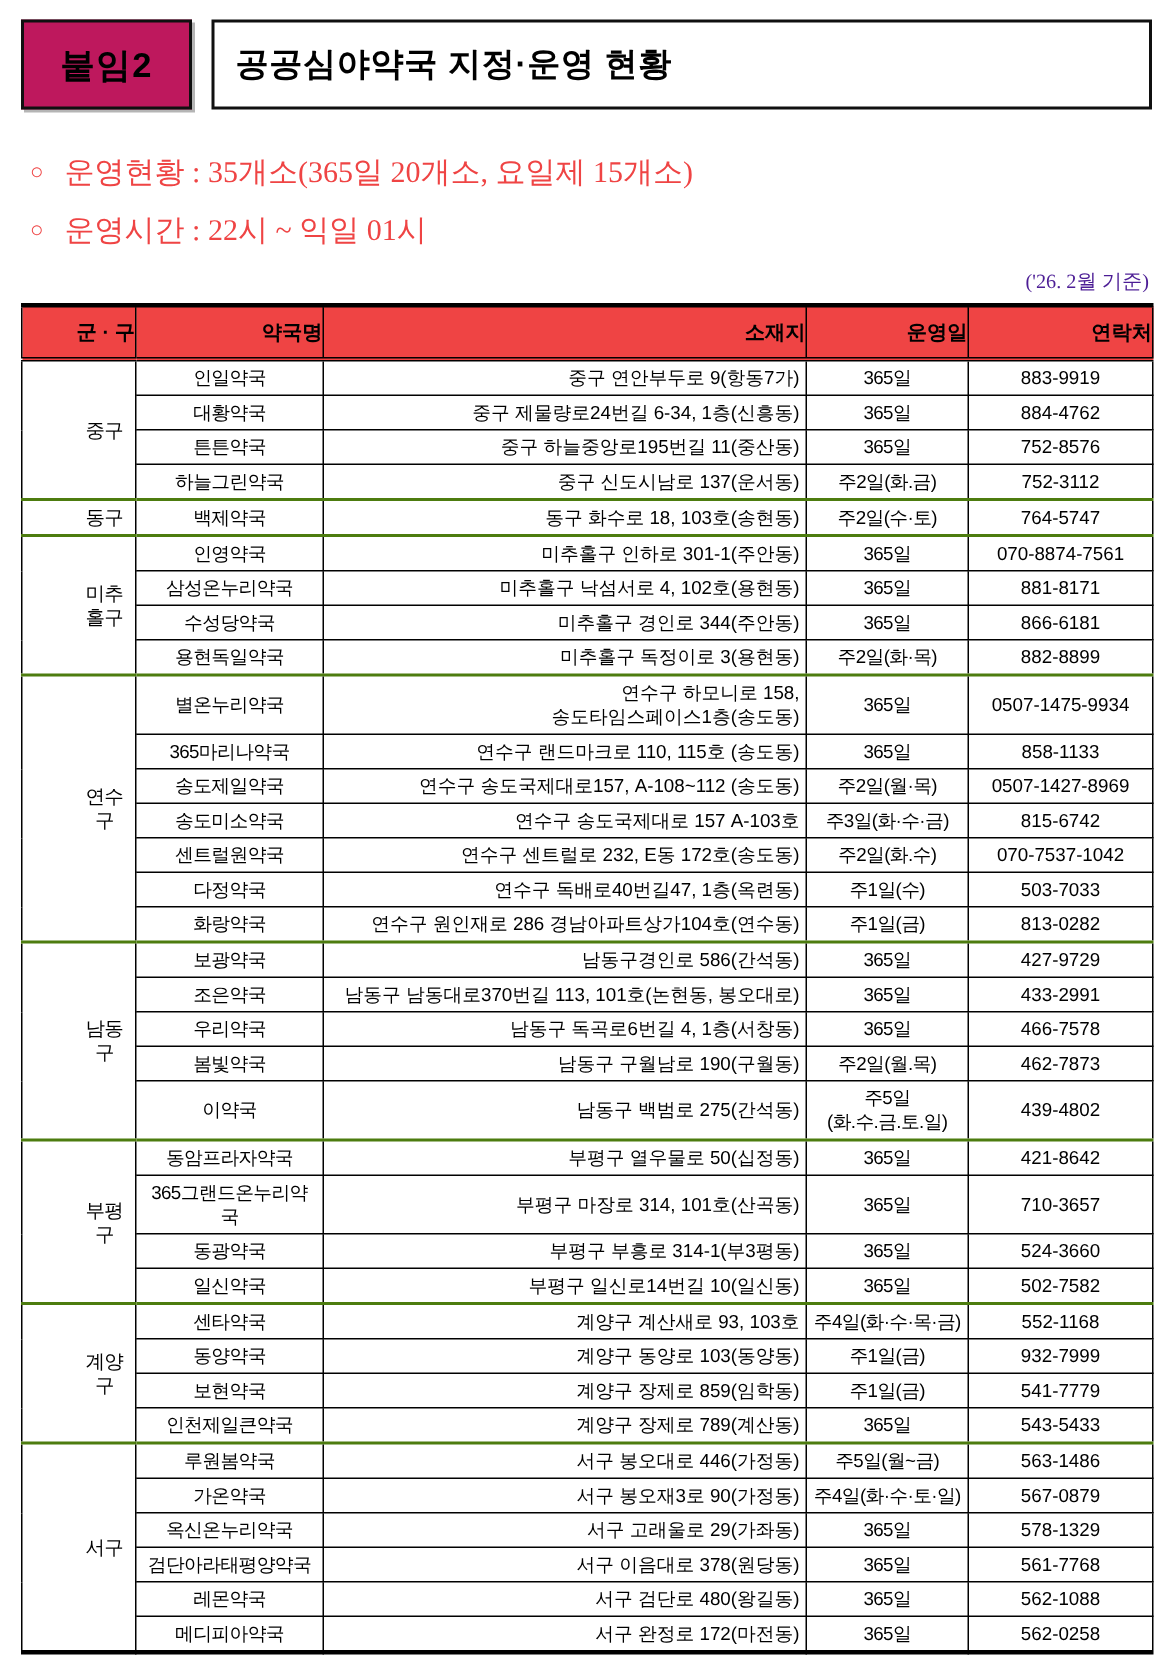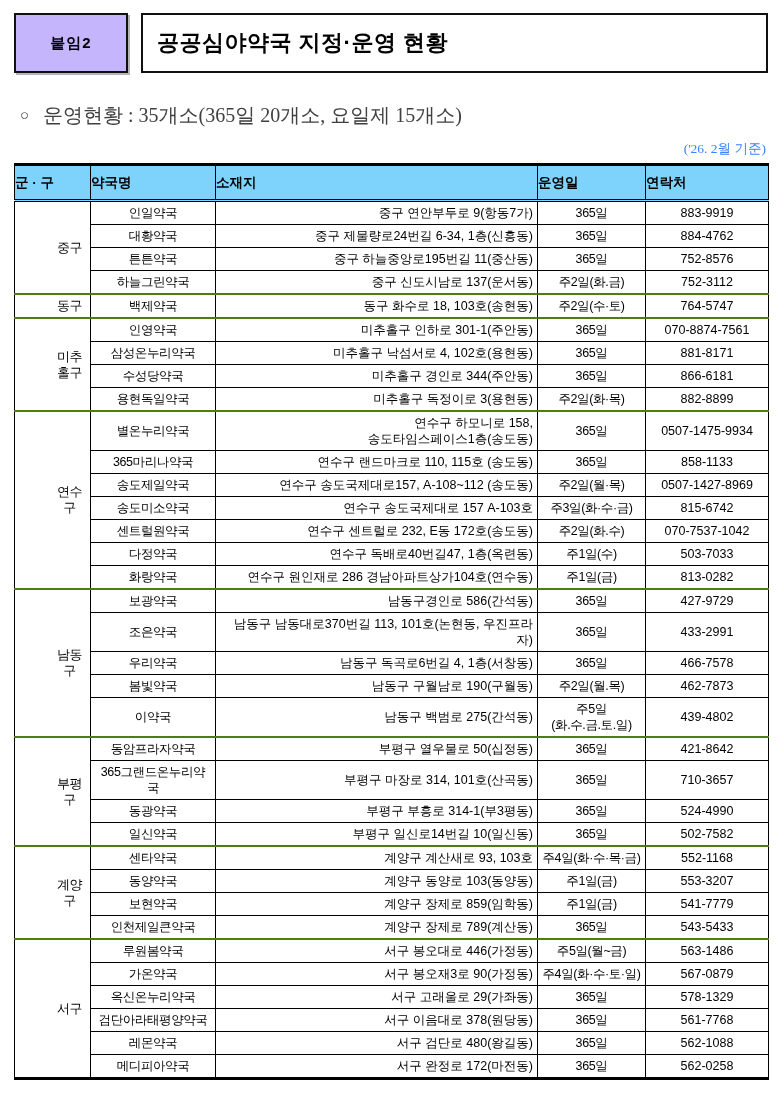--- a/index.html
+++ b/index.html
@@ -9,55 +9,55 @@
     font-family: "Liberation Sans", sans-serif;
     color: #000;
     overflow: hidden;
   }
   .page { padding: 13px 12px 0 14px; }
 
   
   .doc-header { display: flex; align-items: stretch; }
   .badge {
     width: 114px; min-height: 43px;
-    background: #c4b5fd;
+    background: #be185d;
     border: 2px solid #101010;
     box-shadow: 2px 2px 0 #b5b5b5;
     display: flex; align-items: center; justify-content: center;
-    font-size: 15px; font-weight: bold; letter-spacing: 1px;
+    font-size: 23px; font-weight: bold; letter-spacing: 1px;
   }
   .title-box {
     flex: 1; margin-left: 13px; min-height: 43px;
     border: 2px solid #101010;
     display: flex; align-items: center;
     padding: 13px 14px;
   }
   .title-box h1 { font-size: 22px; font-weight: bold; letter-spacing: 0.5px; }
 
   
   .summary { margin: 24px 0 0 6px; font-family: "Liberation Serif", serif; }
-  .summary-line { font-size: 20px; line-height: 37px; color: #404040; }
+  .summary-line { font-size: 20px; line-height: 37px; color: #ef4444; }
   .summary-line .bullet { font-size: 15px; margin-right: 14px; position: relative; top: -2px; }
   .as-of {
     text-align: right; font-family: "Liberation Serif", serif;
-    font-size: 13.5px; margin: 4px 2px 5px 0; color: #3b82f6;
+    font-size: 13.5px; margin: 4px 2px 5px 0; color: #4c1d95;
   }
 
   
   table {
     width: 754px; border-collapse: collapse; table-layout: fixed;
     border-top: 3px solid #000; border-bottom: 3px solid #000;
     border-left: 1px solid #000; border-right: 1px solid #000;
   }
   th, td { border: 1px solid #000; }
   thead th {
-    background: #7dd3fc;
+    background: #ef4444;
     border-bottom: 3px double #000;
     font-size: 13.5px; font-weight: bold;
-    height: 36px; text-align: left; vertical-align: middle; margin-left: 44px;
+    height: 36px; text-align: right; vertical-align: middle; margin-left: 44px;
   }
   tbody td {
     font-size: 12.5px; line-height: 16px;
     padding: 3px 4px; text-align: center; vertical-align: middle;
     height: 23px;
   }
   tbody td.address { text-align: right; padding-left: 7px; white-space: pre-line; }
   tbody td.days { white-space: pre-line; letter-spacing: -0.4px; }
   tbody td.name { letter-spacing: -0.4px; text-align: center; }
   tbody td.district { font-size: 13px; letter-spacing: -0.5px; padding-left: 38px; }
@@ -71,20 +71,23 @@
   <div class="doc-header">
     <div class="badge">붙임2</div>
     <div class="title-box">
       <h1>공공심야약국 지정·운영 현황</h1>
     </div>
   </div>
 
   <div class="summary">
     <div class="summary-line">
       <span class="bullet">○</span><span>운영현황 : 35개소(365일 20개소, 요일제 15개소)</span>
+    </div>
+    <div class="summary-line">
+      <span class="bullet">○</span><span>운영시간 : 22시 ~ 익일 01시</span>
     </div>
   </div>
 
   <div class="as-of">('26. 2월 기준)</div>
 
   <table>
     <colgroup>
       <col style="width:76px">
       <col style="width:125px">
       <col style="width:322px">
@@ -204,21 +207,21 @@
         </tr>
         <tr class="group-start">
           <td class="district" rowspan="5">남동구</td>
           <td class="name">보광약국</td>
           <td class="address">남동구경인로 586(간석동)</td>
           <td class="days">365일</td>
           <td class="phone">427-9729</td>
         </tr>
         <tr>
           <td class="name">조은약국</td>
-          <td class="address">남동구 남동대로370번길 113, 101호(논현동, 우진프라자)</td>
+          <td class="address">남동구 남동대로370번길 113, 101호(논현동, 봉오대로)</td>
           <td class="days">365일</td>
           <td class="phone">433-2991</td>
         </tr>
         <tr>
           <td class="name">우리약국</td>
           <td class="address">남동구 독곡로6번길 4, 1층(서창동)</td>
           <td class="days">365일</td>
           <td class="phone">466-7578</td>
         </tr>
         <tr>
@@ -244,40 +247,40 @@
         <tr>
           <td class="name">365그랜드온누리약국</td>
           <td class="address">부평구 마장로 314, 101호(산곡동)</td>
           <td class="days">365일</td>
           <td class="phone">710-3657</td>
         </tr>
         <tr>
           <td class="name">동광약국</td>
           <td class="address">부평구 부흥로 314-1(부3평동)</td>
           <td class="days">365일</td>
-          <td class="phone">524-4990</td>
+          <td class="phone">524-3660</td>
         </tr>
         <tr>
           <td class="name">일신약국</td>
           <td class="address">부평구 일신로14번길 10(일신동)</td>
           <td class="days">365일</td>
           <td class="phone">502-7582</td>
         </tr>
         <tr class="group-start">
           <td class="district" rowspan="4">계양구</td>
           <td class="name">센타약국</td>
           <td class="address">계양구 계산새로 93, 103호</td>
           <td class="days">주4일(화·수·목·금)</td>
           <td class="phone">552-1168</td>
         </tr>
         <tr>
           <td class="name">동양약국</td>
           <td class="address">계양구 동양로 103(동양동)</td>
           <td class="days">주1일(금)</td>
-          <td class="phone">553-3207</td>
+          <td class="phone">932-7999</td>
         </tr>
         <tr>
           <td class="name">보현약국</td>
           <td class="address">계양구 장제로 859(임학동)</td>
           <td class="days">주1일(금)</td>
           <td class="phone">541-7779</td>
         </tr>
         <tr>
           <td class="name">인천제일큰약국</td>
           <td class="address">계양구 장제로 789(계산동)</td>

